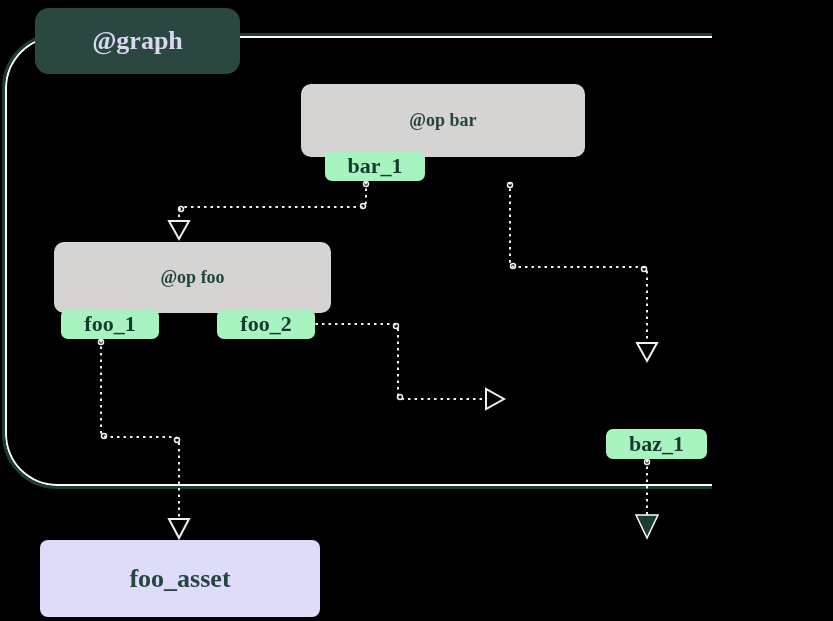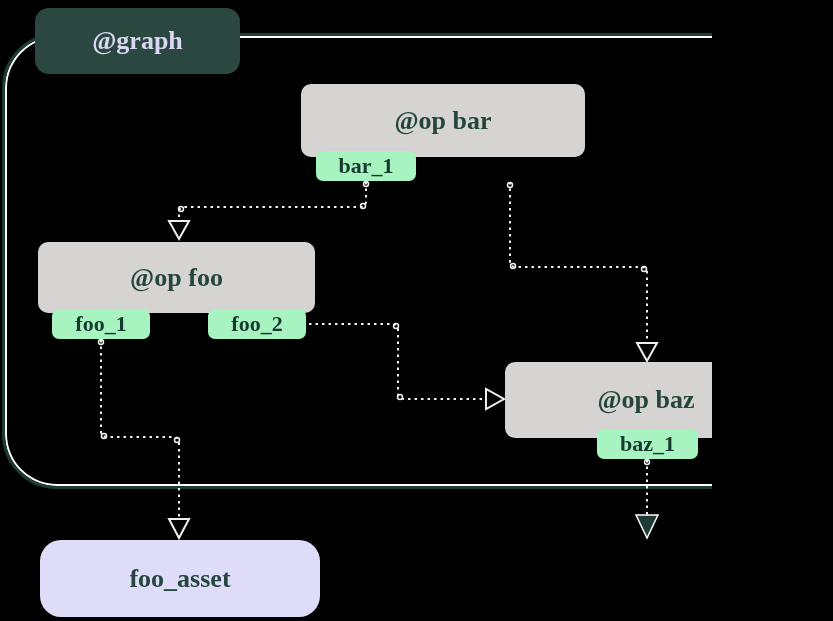--- a/index.html
+++ b/index.html
@@ -24,37 +24,38 @@
     display:flex;align-items:center;justify-content:center;
     font-size:26px;font-weight:bold;
     color:var(--badge-text,#d9d7f2);
     z-index:5;
   }
   .node{
     position:absolute;
     background:var(--node-bg,#d6d4d2);
     border-radius:10px;
     display:flex;align-items:center;justify-content:center;
-    font-size:26px;font-weight:bold;
+    font-size:18px;font-weight:bold;
     color:var(--node-text,#24463d);
     z-index:3;
   }
   .tag{
     position:absolute;
     background:var(--tag-bg,#a7f4c1);
     border-radius:7px;
     display:flex;align-items:center;justify-content:center;
     font-size:22px;font-weight:bold;
     color:var(--tag-text,#173a30);
     z-index:4;
+    margin-left:9px;
   }
   .asset{
     position:absolute;
     background:var(--asset-bg,#dfdcf9);
-    border-radius:21px;
+    border-radius:8px;
     display:flex;align-items:center;justify-content:center;
     font-size:26px;font-weight:bold;
     color:var(--node-text,#24463d);
     z-index:3;
   }
   .sliver{left:826px;top:583px;width:24px;height:31px;border-radius:8px;}
   svg.edges{position:absolute;left:0;top:0;z-index:2;}
   .edge{fill:none;stroke:var(--line-color,#f0f0f0);stroke-width:2;stroke-dasharray:2.5 4;}
   .ring{fill:none;stroke:var(--line-color,#f0f0f0);stroke-width:1.5;}
   .arrow{fill:none;stroke:var(--line-color,#f0f0f0);stroke-width:2;stroke-linejoin:miter;}
@@ -97,24 +98,23 @@
     <circle class="ring" cx="104" cy="436" r="2.5"></circle>
     <circle class="ring" cx="177" cy="440" r="2.5"></circle>
     <circle class="ring" cx="647" cy="462" r="2.5"></circle>
   </svg>
 
   <div class="badge">@graph</div>
 
   <div class="node" style="left:301px;top:84px;width:284px;height:73px;">@op bar</div>
   <div class="tag" style="left:316px;top:151px;width:100px;height:30px;">bar_1</div>
 
-  <div class="node" style="left:38px;top:242px;width:277px;height:71px;">@op foo</div>
+  <div class="node" style="left:54px;top:242px;width:277px;height:71px;">@op foo</div>
   <div class="tag" style="left:52px;top:309px;width:98px;height:30px;">foo_1</div>
   <div class="tag" style="left:208px;top:309px;width:98px;height:30px;">foo_2</div>
 
-  <div class="node" style="left:505px;top:362px;width:282px;height:76px;">@op baz</div>
   <div class="tag" style="left:597px;top:429px;width:101px;height:30px;">baz_1</div>
 
   <div class="asset" style="left:40px;top:540px;width:280px;height:77px;">foo_asset</div>
 
   <div class="asset sliver"></div>
 
 </div>
 
 </body></html>

